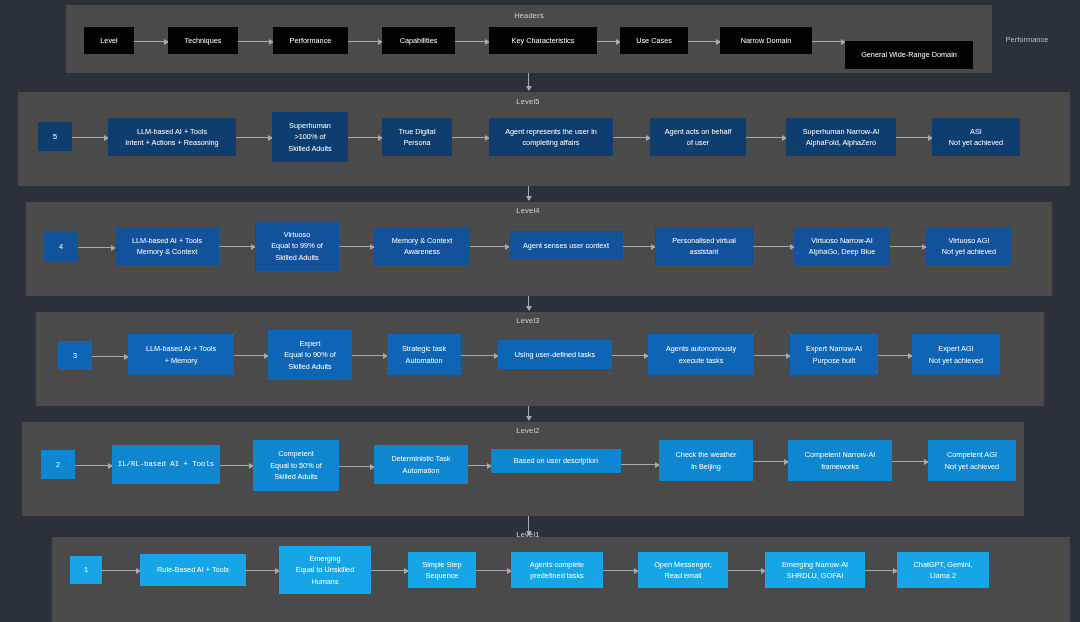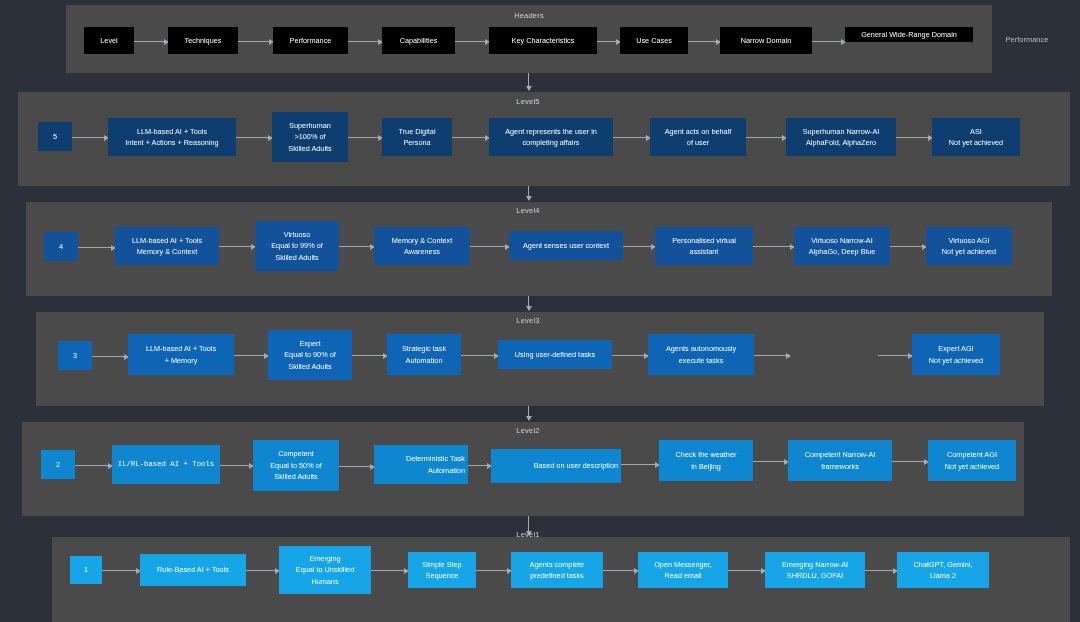--- a/index.html
+++ b/index.html
@@ -118,21 +118,21 @@
     </div>
     <div class="conn" style="left: 597px; top: 41px; width: 23px;"></div>
     <div class="node hdr" style="left: 620px; top: 27px; width: 68px; height: 27px;">
       <span>Use Cases</span>
     </div>
     <div class="conn" style="left: 688px; top: 41px; width: 32px;"></div>
     <div class="node hdr" style="left: 720px; top: 27px; width: 92px; height: 27px;">
       <span>Narrow Domain</span>
     </div>
     <div class="conn" style="left: 812px; top: 41px; width: 33px;"></div>
-    <div class="node hdr" style="left: 845px; top: 27px; width: 128px; height: 15px;">
+    <div class="node hdr" style="left: 845px; top: 41px; width: 128px; height: 28px;">
       <span>General Wide-Range Domain</span>
     </div>
     <div class="band" style="left: 18px; top: 92px; width: 1052px; height: 94px;"></div>
     <div class="band-label" style="left: 528px; top: 97px;">Level5</div>
     <div class="node l5" style="left: 38px; top: 122px; width: 34px; height: 29px;">
       <span>5</span>
     </div>
     <div class="conn" style="left: 72px; top: 137px; width: 36px;"></div>
     <div class="node l5" style="left: 108px; top: 118px; width: 128px; height: 38px;">
       <span>LLM-based AI + Tools</span>
@@ -233,20 +233,24 @@
     <div class="conn" style="left: 461px; top: 355px; width: 37px;"></div>
     <div class="node l3" style="left: 498px; top: 340px; width: 114px; height: 29px;">
       <span>Using user-defined tasks</span>
     </div>
     <div class="conn" style="left: 612px; top: 355px; width: 36px;"></div>
     <div class="node l3" style="left: 648px; top: 334px; width: 106px; height: 41px;">
       <span>Agents autonomously</span>
       <span>execute tasks</span>
     </div>
     <div class="conn" style="left: 754px; top: 355px; width: 36px;"></div>
+    <div class="node l3" style="left: 790px; top: 334px; width: 88px; height: 41px;">
+      <span>Expert Narrow-AI</span>
+      <span>Purpose built</span>
+    </div>
     <div class="conn" style="left: 878px; top: 355px; width: 34px;"></div>
     <div class="node l3" style="left: 912px; top: 334px; width: 88px; height: 41px;">
       <span>Expert AGI</span>
       <span>Not yet achieved</span>
     </div>
     <div class="band" style="left: 22px; top: 422px; width: 1002px; height: 94px;"></div>
     <div class="band-label" style="left: 528px; top: 426px;">Level2</div>
     <div class="node l2" style="left: 41px; top: 450px; width: 34px; height: 29px;">
       <span>2</span>
     </div>
@@ -254,26 +258,26 @@
     <div class="node l2" style="left: 112px; top: 445px; width: 108px; height: 39px; font-family: Liberation Mono, monospace;">
       <span>IL/RL-based AI + Tools</span>
     </div>
     <div class="conn" style="left: 220px; top: 465px; width: 33px;"></div>
     <div class="node l2" style="left: 253px; top: 440px; width: 86px; height: 51px;">
       <span>Competent</span>
       <span>Equal to 50% of</span>
       <span>Skilled Adults</span>
     </div>
     <div class="conn" style="left: 339px; top: 466px; width: 35px;"></div>
-    <div class="node l2" style="left: 374px; top: 445px; width: 94px; height: 39px; align-items: flex-end;">
+    <div class="node l2" style="left: 374px; top: 445px; width: 94px; height: 39px;">
       <span>Deterministic Task</span>
       <span>Automation</span>
     </div>
     <div class="conn" style="left: 468px; top: 465px; width: 23px;"></div>
-    <div class="node l2" style="left: 491px; top: 449px; width: 130px; height: 34px; align-items: flex-end;">
+    <div class="node l2" style="left: 491px; top: 449px; width: 130px; height: 24px;">
       <span>Based on user description</span>
     </div>
     <div class="conn" style="left: 621px; top: 464px; width: 38px;"></div>
     <div class="node l2" style="left: 659px; top: 440px; width: 94px; height: 41px;">
       <span>Check the weather</span>
       <span>in Beijing</span>
     </div>
     <div class="conn" style="left: 753px; top: 461px; width: 35px;"></div>
     <div class="node l2" style="left: 788px; top: 440px; width: 104px; height: 41px;">
       <span>Competent Narrow-AI</span>

